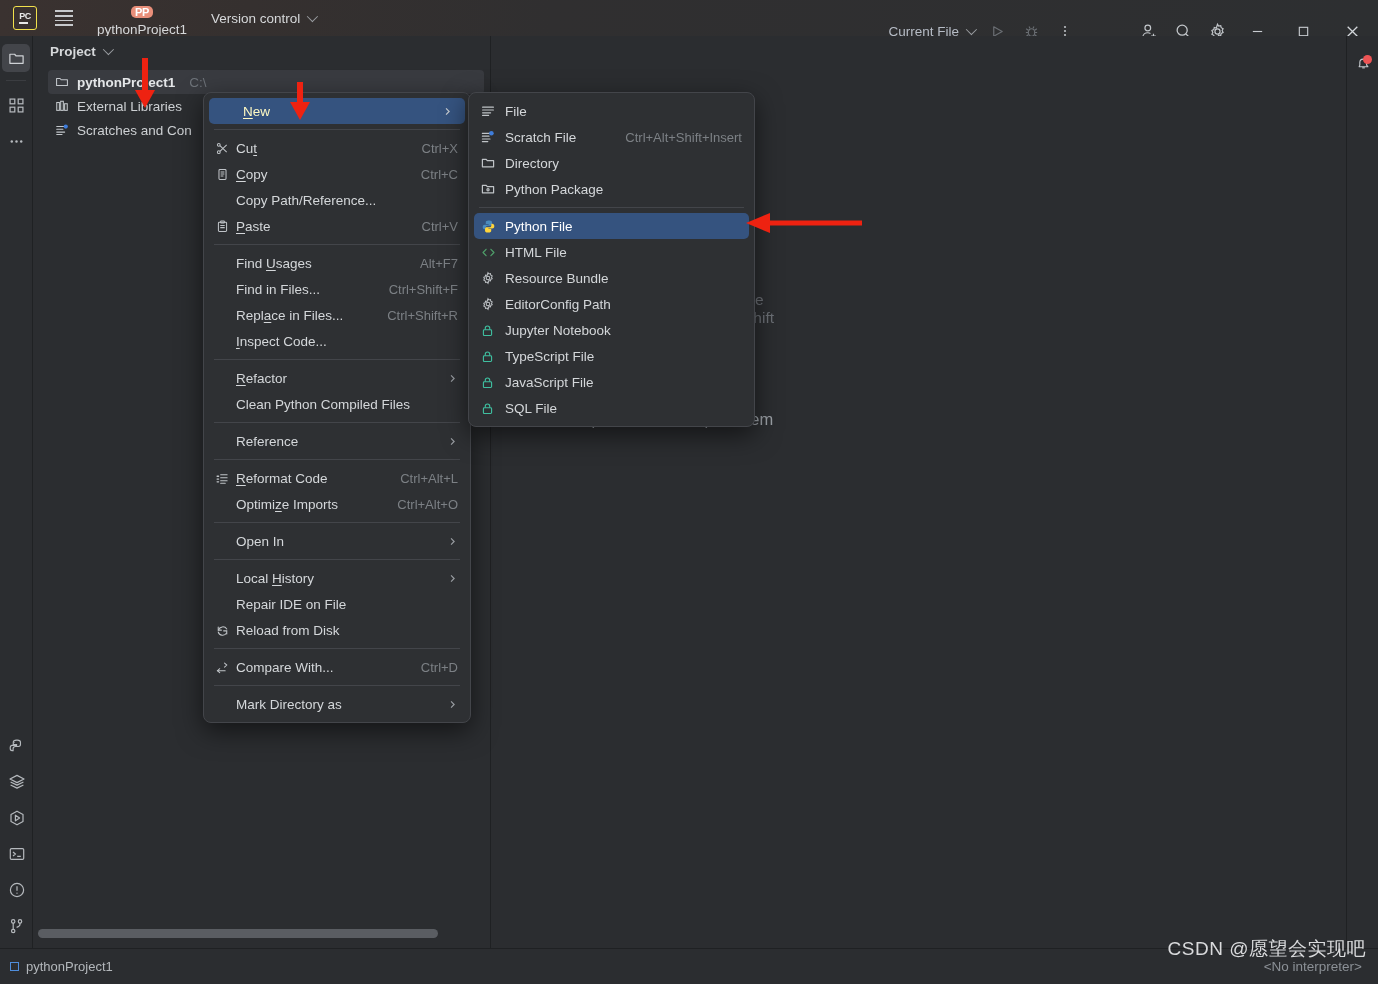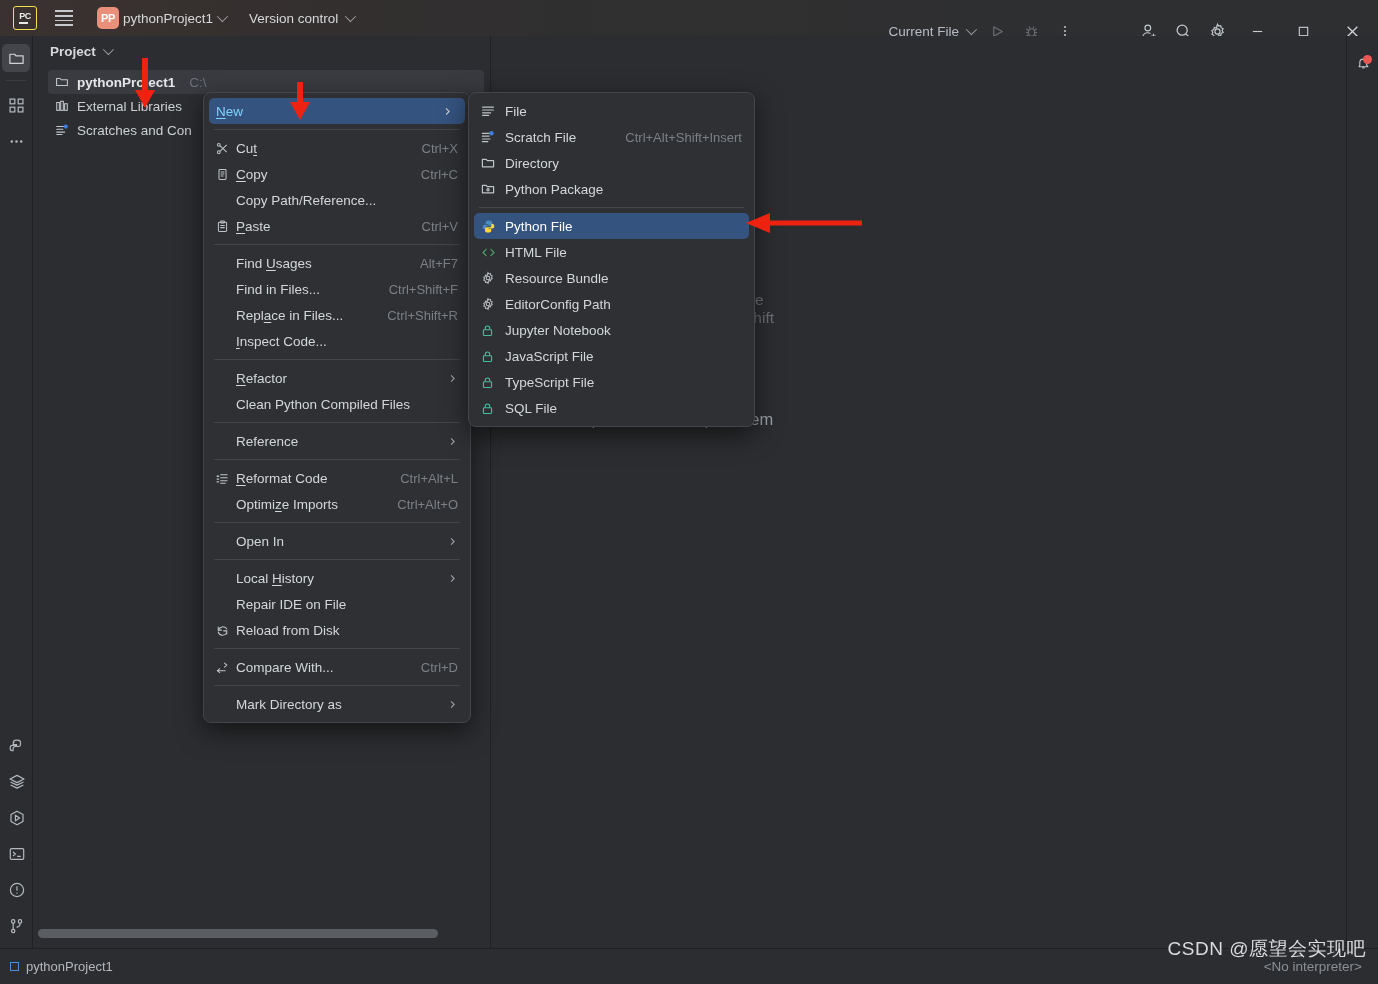--- a/index.html
+++ b/index.html
@@ -25,21 +25,21 @@
     font-size: 9px; font-weight: bold; color: #e8e8e8; letter-spacing: -0.4px;
     line-height: 1;
     flex-direction: column;
   }
   .tb-logo .und { display:block; width:9px; height:1.6px; background:#e8e8e8; margin-top:1px; margin-right:4px;}
   .hamburger { width: 34px; height: 34px; margin-left: 10px; display:flex; flex-direction:column;
                align-items:center; justify-content:center; gap:3px; cursor:pointer;}
   .hamburger i { display:block; width:18px; height:1.6px; background:#c7c9cc; }
   .proj-chip {
     margin-left: 10px; height: 24px; display:flex; align-items:center; gap:4px;
-    padding: 0 6px; border-radius: 5px; cursor:pointer;
+    padding: 0 6px; border-radius: 5px; cursor:pointer;flex-direction:column;
   }
   .proj-badge {
     width: 22px; height: 22px; border-radius: 5px; background:#e98f7a;
     color:#fff; font-size: 11px; font-weight: 700; display:flex;
     align-items:center; justify-content:center; letter-spacing:-0.3px;
   }
   .proj-name { color:#d6d8da; font-size:13.5px; }
   .caret { display:inline-block; width:8px; height:8px; border-right:1.4px solid #9a9da1;
            border-bottom:1.4px solid #9a9da1; transform: rotate(45deg) translateY(-2px); }
   .vcs { margin-left: 18px; display:flex; align-items:center; gap:7px; color:#d6d8da;
@@ -116,21 +116,21 @@
     background:#2e3033; border:1px solid #43454a; border-radius:8px;
     padding:5px 0; box-shadow: 0 8px 26px rgba(0,0,0,.55);
   }
   .mi { height:26px; display:flex; align-items:center; padding:0 12px 0 12px;
         font-size:13.5px; color:#d4d7da; cursor:pointer; position:relative;}
   .mi .ic { width:20px; display:flex; align-items:center; justify-content:flex-start; flex:0 0 20px; }
   .mi .lb { flex:1; white-space:nowrap; }
   .mi .sc { color:#7c8085; font-size:13px; margin-left:14px; white-space:nowrap; }
   .mi .arrow { width:12px; display:flex; align-items:center; justify-content:center; margin-left:10px; }
   .mi.hl { background:#35537f; margin:0 5px; border-radius:5px; padding-left:7px; }
-  .mi.hl .lb { color:#7dd3fc; }
+  .mi.hl .lb { color:#fef9c3;margin-left:27px; }
   .msep { height:1px; background:#43454a; margin:5px 10px; }
   .u { text-decoration: underline; text-underline-offset: 2px; }
 
   
   .submenu {
     position:absolute; left:468px; top:92px; width:287px;
     background:#2e3033; border:1px solid #43454a; border-radius:8px;
     padding:5px 0; box-shadow: 0 8px 26px rgba(0,0,0,.55);
   }
   .sm-i { height:26px; display:flex; align-items:center; padding:0 12px;
@@ -662,31 +662,31 @@
       <span class="lb">Jupyter Notebook</span>
     </div>
 
     <div class="sm-i">
       <span class="ic">
         <svg width="13" height="13" viewBox="0 0 14 14" stroke="#3fbfa0" stroke-width="1.2" fill="none">
           <rect x="2.6" y="6.2" width="8.8" height="6.2" rx="1"></rect>
             <path d="M4.6 6.2V4.5a2.4 2.4 0 0 1 4.8 0v1.7"></path>
         </svg>
       </span>
-      <span class="lb">JavaScript File</span>
+      <span class="lb">TypeScript File</span>
     </div>
 
     <div class="sm-i">
       <span class="ic">
         <svg width="13" height="13" viewBox="0 0 14 14" stroke="#3fbfa0" stroke-width="1.2" fill="none">
           <rect x="2.6" y="6.2" width="8.8" height="6.2" rx="1"></rect>
             <path d="M4.6 6.2V4.5a2.4 2.4 0 0 1 4.8 0v1.7"></path>
         </svg>
       </span>
-      <span class="lb">TypeScript File</span>
+      <span class="lb">JavaScript File</span>
     </div>
 
     <div class="sm-i">
       <span class="ic">
         <svg width="13" height="13" viewBox="0 0 14 14" stroke="#3fbfa0" stroke-width="1.2" fill="none">
           <rect x="2.6" y="6.2" width="8.8" height="6.2" rx="1"></rect>
             <path d="M4.6 6.2V4.5a2.4 2.4 0 0 1 4.8 0v1.7"></path>
         </svg>
       </span>
       <span class="lb">SQL File</span>

